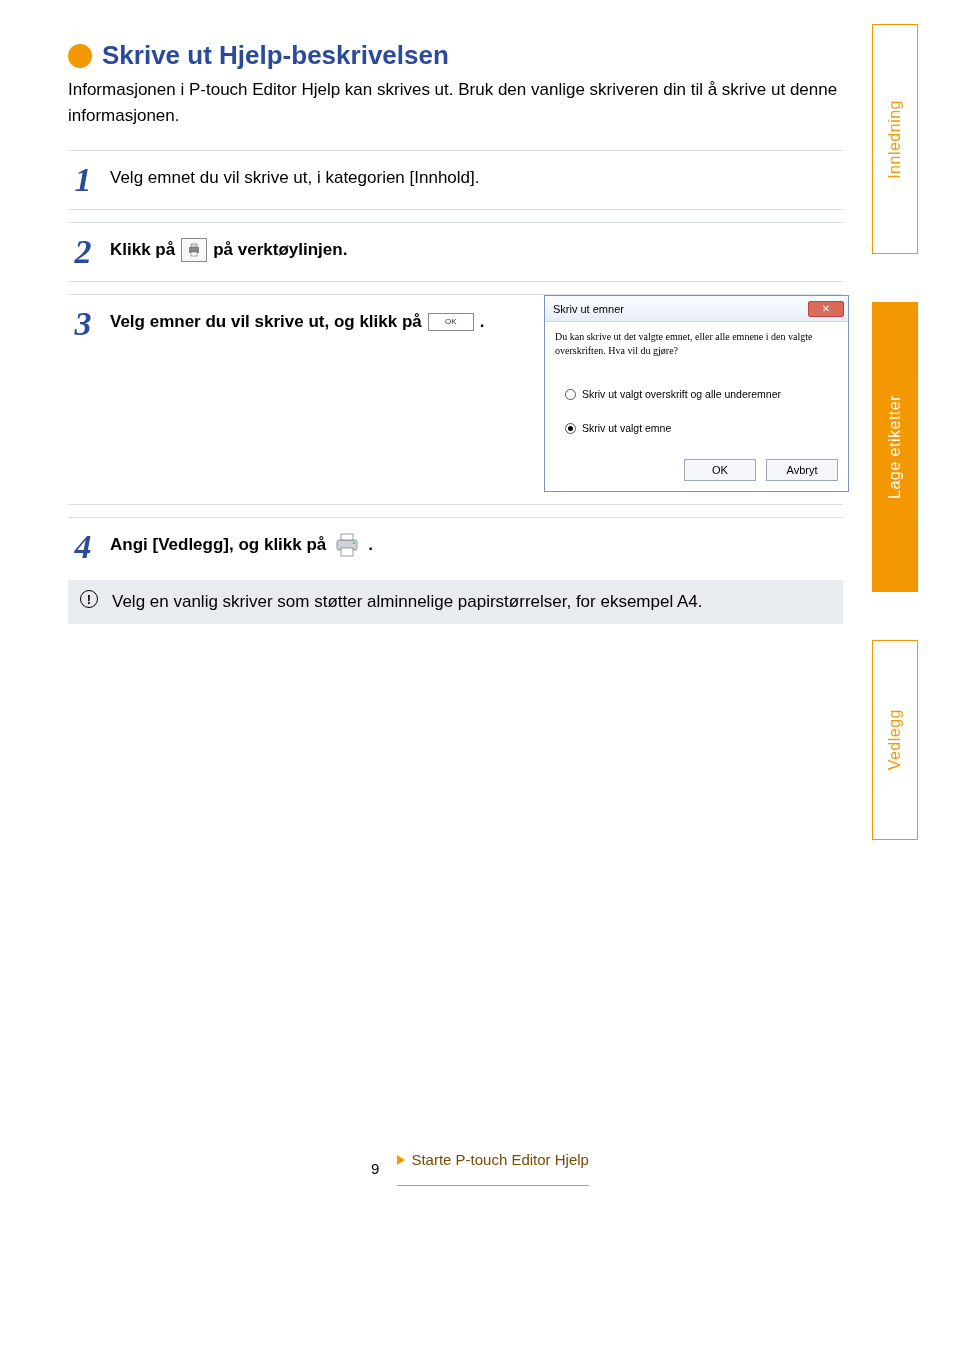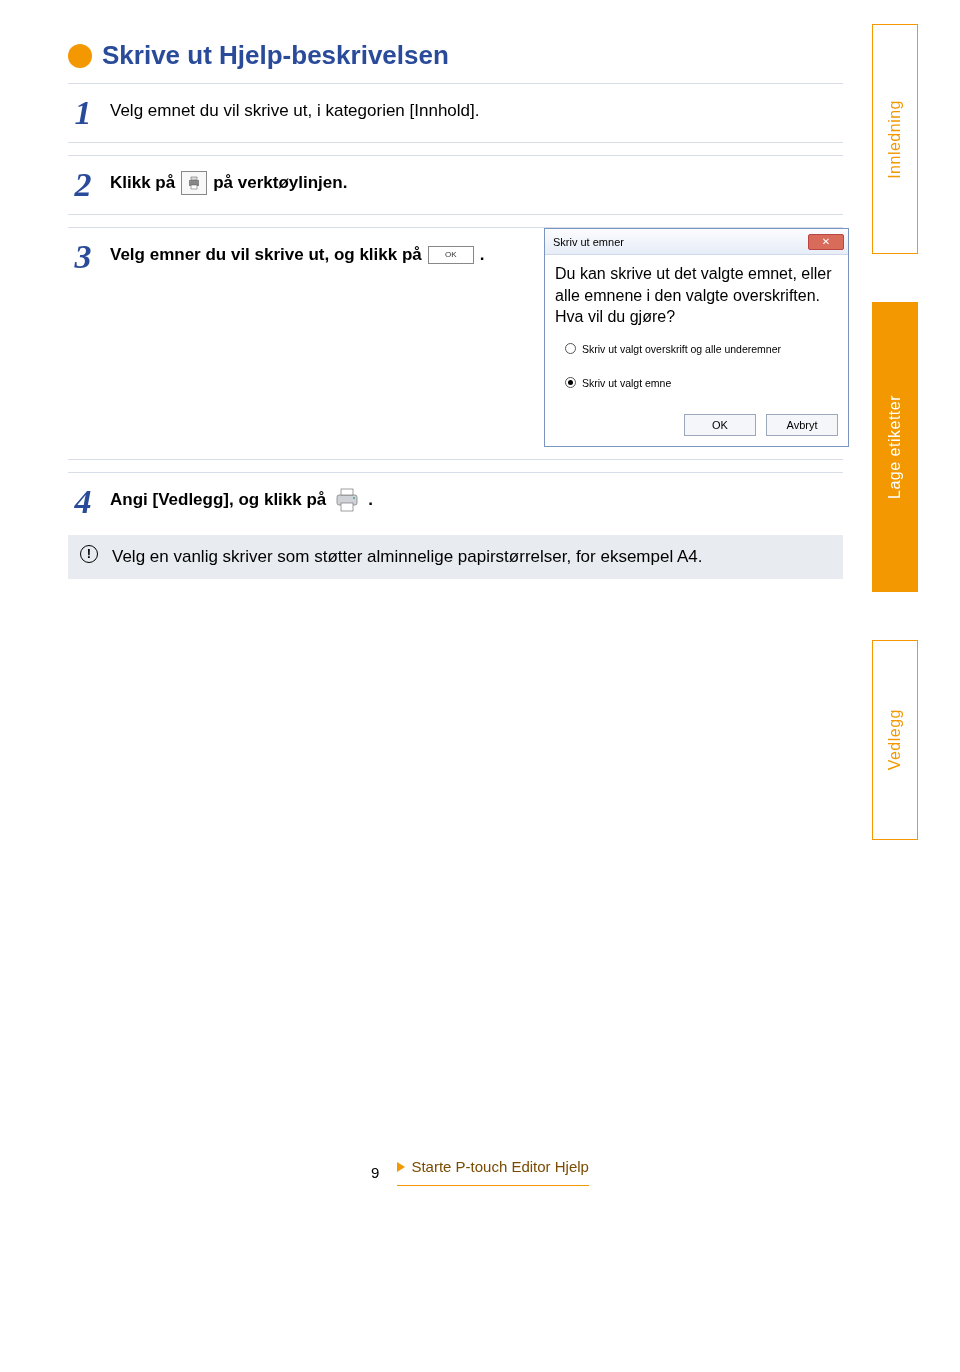--- a/index.html
+++ b/index.html
@@ -145,23 +145,24 @@
     justify-content: center;
     color: #fff;
     font-size: 10px;
     line-height: 1;
     cursor: pointer;
   }
   .dialog-body {
     padding: 8px 10px 10px 10px;
   }
   .dialog-text {
-    font-size: 16px;
+    font-size: 10px;
     line-height: 1.35;
-    margin-bottom: 6px;
+    margin-bottom: 22px;
+    font-family: Liberation Serif, serif;
   }
   .radio-row {
     display: flex;
     align-items: center;
     gap: 6px;
     font-size: 10.5px;
     margin: 4px 0;
     padding-left: 10px;
   }
   .radio {
@@ -267,21 +268,21 @@
   }
   .page-num {
     font-size: 15px;
     color: #000;
   }
   .bottom-bar {
     display: flex;
     align-items: center;
     gap: 6px;
     border-bottom: 1px solid #f39800;
-    padding-bottom: 10px;
+    padding-bottom: 17px;
   }
   .tri {
     width: 0; height: 0;
     border-top: 5px solid transparent;
     border-bottom: 5px solid transparent;
     border-left: 8px solid #f39800;
   }
   .bottom-text {
     font-size: 15px;
     color: #7a4b00;
@@ -291,20 +292,21 @@
 <body>
 
 <div class="page">
   <div class="content-area">
 
     <div class="bullet-heading">
       <div class="bullet-dot"></div>
       <div class="heading-text">Skrive ut Hjelp-beskrivelsen</div>
     </div>
 
+    <div class="intro-text">Informasjonen i P-touch Editor Hjelp kan skrives ut. Bruk den vanlige skriveren din til å skrive ut denne informasjonen.</div>
 
     <div class="step">
       <div class="step-num">1</div>
       <div class="step-body">
         <span>Velg emnet du vil skrive ut, i kategorien [Innhold].</span>
       </div>
     </div>
 
     <div class="step">
       <div class="step-num">2</div>

